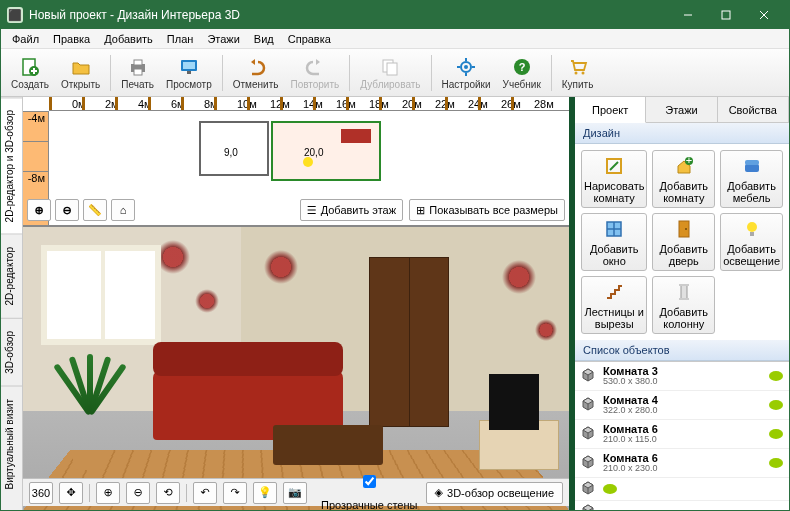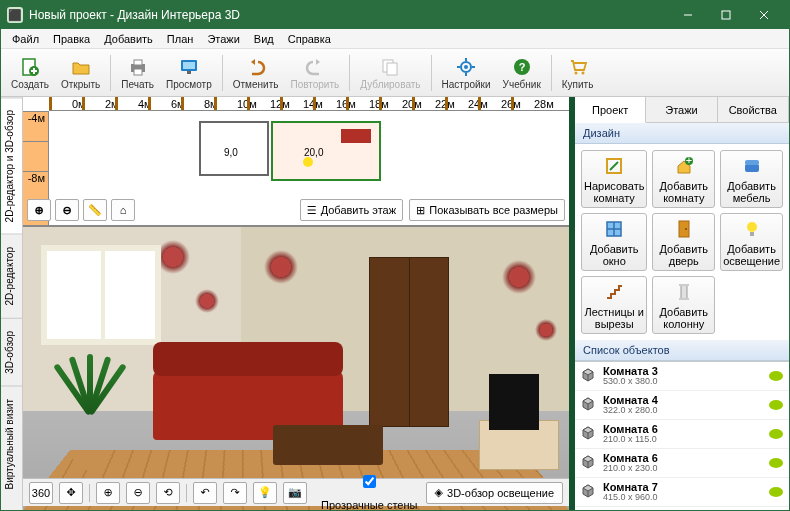--- a/index.html
+++ b/index.html
@@ -465,24 +465,20 @@
           <div class="eye"></div>
         </div>
         <div class="item">
           <div class="cube">
             <svg width="14" height="14">
               <path d="M7 1l5 3v6l-5 3-5-3V4z" fill="#999" stroke="#555"></path>
               <path d="M7 1l5 3-5 3-5-3z" fill="#ccc" stroke="#555"></path>
               <path d="M7 7v6" stroke="#555"></path>
             </svg>
           </div>
-          <div class="txt">
-            <b>Комната 7</b>
-            <span style="font-size:9px;color:#666">415.0 x 960.0</span>
-          </div>
           <div class="eye"></div>
         </div>
         <div class="item">
           <div class="cube">
             <svg width="14" height="14">
               <path d="M7 1l5 3v6l-5 3-5-3V4z" fill="#999" stroke="#555"></path>
               <path d="M7 1l5 3-5 3-5-3z" fill="#ccc" stroke="#555"></path>
               <path d="M7 7v6" stroke="#555"></path>
             </svg>
           </div>

